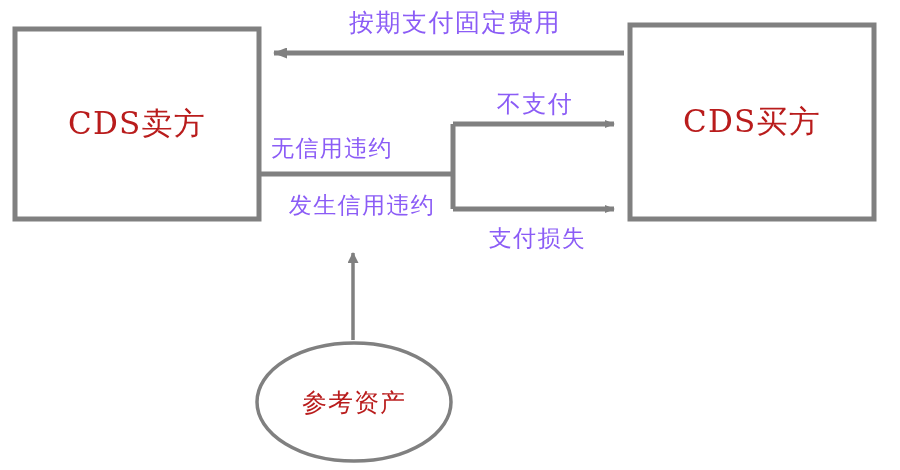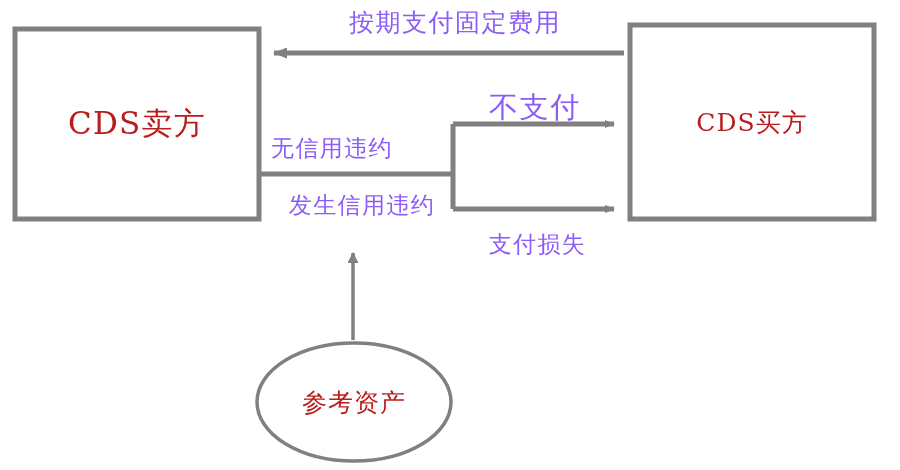--- a/index.html
+++ b/index.html
@@ -35,28 +35,28 @@
   }
   .edge-label {
     position: absolute;
     color: #8b5cf6;
     font-family: "DejaVu Serif", "Liberation Serif", serif;
     white-space: nowrap;
     text-align: center;
     letter-spacing: 0.06em;
   }
   #seller-label   { left: 15px;  top: 29px;  width: 244px; height: 190px; font-size: 31px; }
-  #buyer-label    { left: 630px; top: 25px;  width: 244px; height: 194px; font-size: 25px; }
+  #buyer-label    { left: 630px; top: 25px;  width: 244px; height: 194px; font-size: 31px; }
   #asset-label    { left: 257px; top: 343px; width: 194px; height: 118px; font-size: 25px; }
 
   #lbl-premium    { left: 300px; top: 6px;   width: 310px; font-size: 25px; }
   #lbl-no-default { left: 271px; top: 133px; width: 180px; font-size: 23px; text-align: left; }
   #lbl-default    { left: 267px; top: 190px; width: 190px; font-size: 23px; text-align: center; }
-  #lbl-no-pay     { left: 470px; top: 88px;  width: 130px; font-size: 29px; font-family: Liberation Serif, serif; }
-  #lbl-pay-loss   { left: 465px; top: 229px; width: 145px; font-size: 23px; }
+  #lbl-no-pay     { left: 470px; top: 88px;  width: 130px; font-size: 24px; font-family: Liberation Serif, serif; }
+  #lbl-pay-loss   { left: 465px; top: 223px; width: 145px; font-size: 23px; }
 </style>
 </head>
 <body>
 
 <div id="canvas">
 
   <svg class="layer" viewBox="0 0 900 470" xmlns="http://www.w3.org/2000/svg">
     <defs>
       <marker id="arrow-right" markerWidth="10" markerHeight="8" refX="9" refY="4" orient="auto" markerUnits="userSpaceOnUse">
         <path d="M0,0 L10,4 L0,8 z" fill="#808080"></path>

